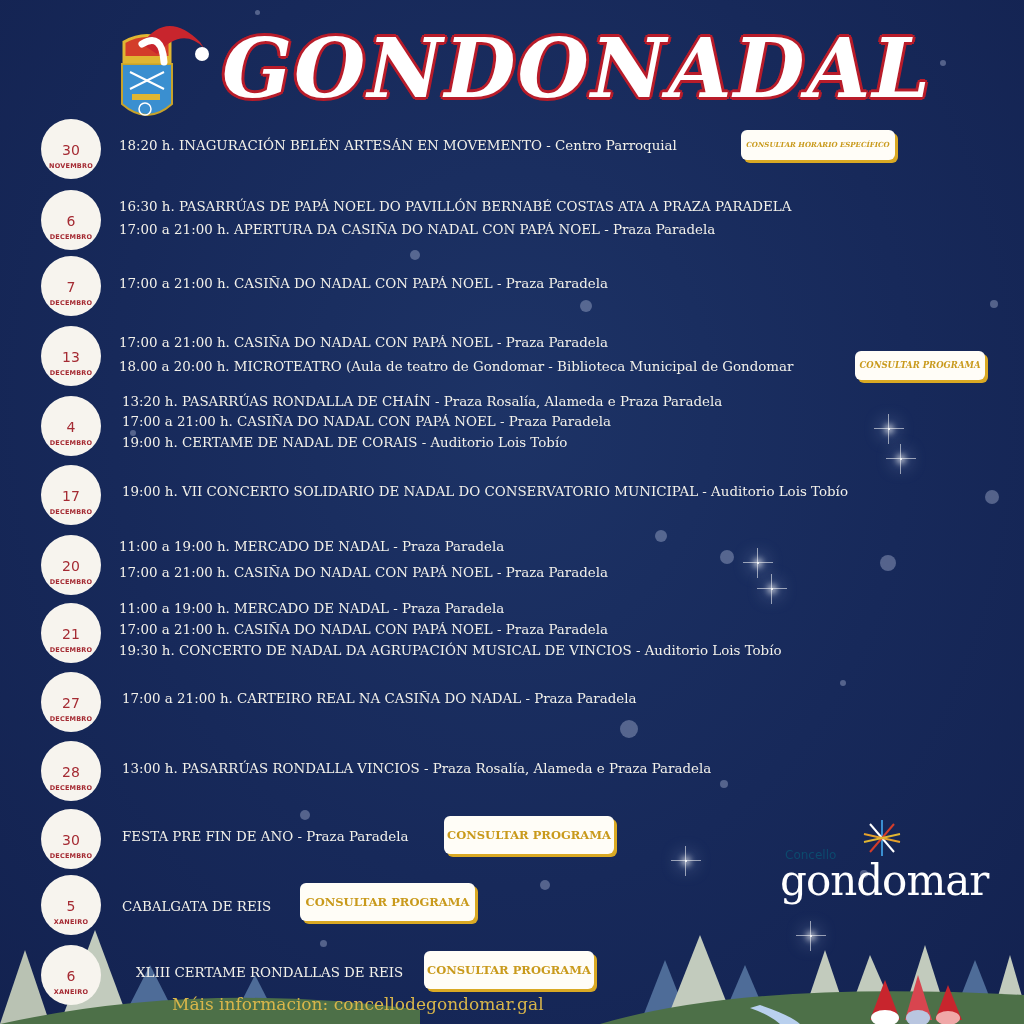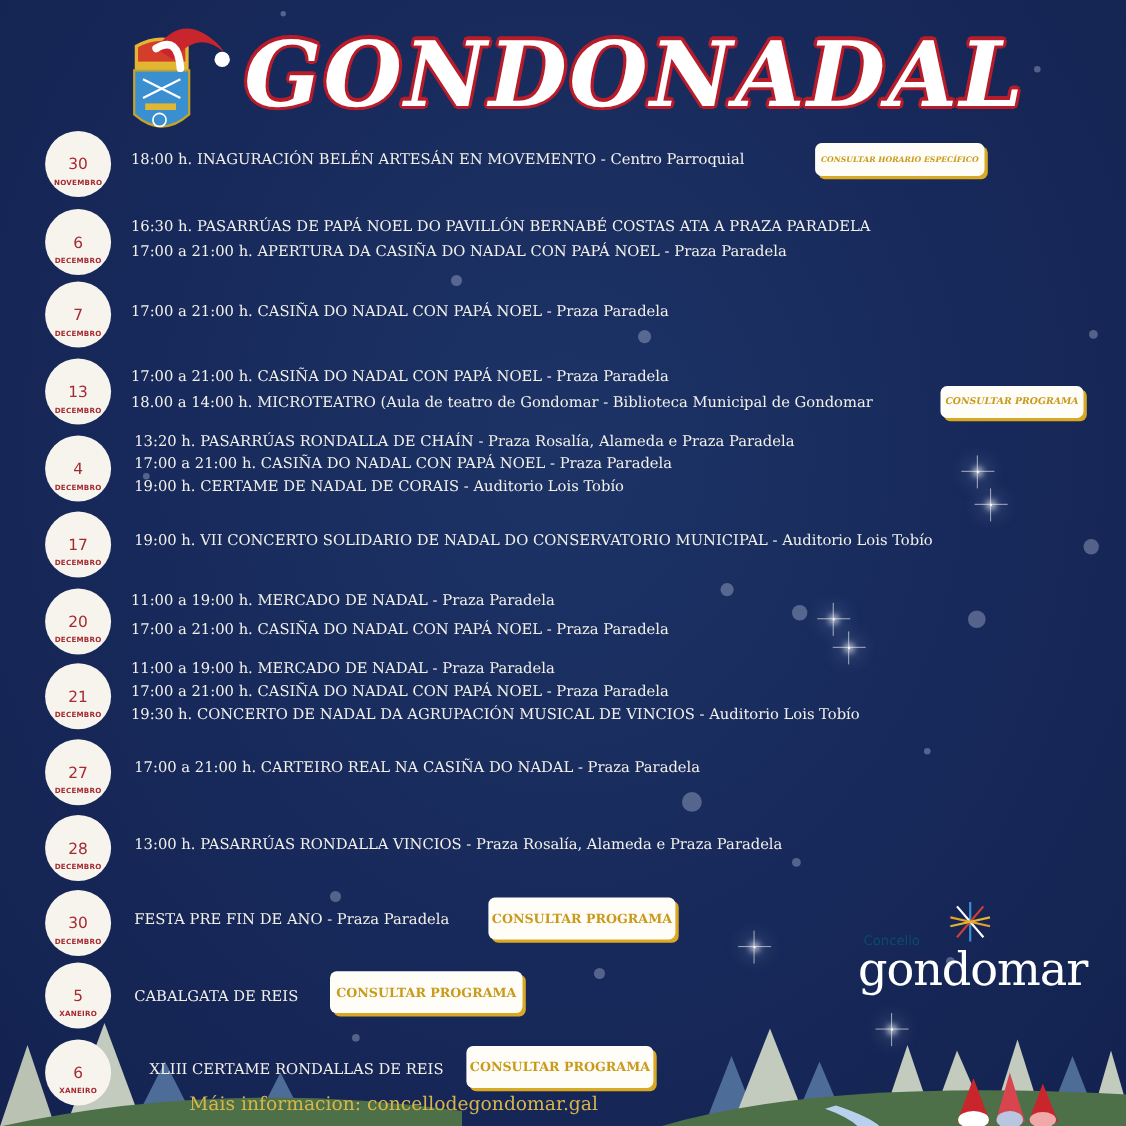--- a/index.html
+++ b/index.html
@@ -82,21 +82,21 @@
   <circle cx="90" cy="40" r="7" fill="#fff"></circle>
 </svg>
 
 <div id="title">GONDONADAL</div>
 
 <div>
   <div class="date" style="top:119px">
       <span class="num">30</span>
       <span class="mon">NOVEMBRO</span>
     </div>
-  <div class="line" style="left:119px;top:138px">18:00 h.  INAGURACIÓN BELÉN ARTESÁN EN MOVEMENTO - Centro Parroquial</div>
+  <div class="line" style="left:119px;top:138px">18:20 h.  INAGURACIÓN BELÉN ARTESÁN EN MOVEMENTO - Centro Parroquial</div>
   <div class="btn small" style="left:741px;top:130px;width:154px;height:30px;line-height:30px">CONSULTAR HORARIO ESPECÍFICO</div>
 </div>
 
 <div>
   <div class="date" style="top:190px">
       <span class="num">6</span>
       <span class="mon">DECEMBRO</span>
     </div>
   <div class="line" style="left:119px;top:199px">16:30 h.  PASARRÚAS DE PAPÁ NOEL DO PAVILLÓN BERNABÉ COSTAS ATA A PRAZA PARADELA</div>
   <div class="line" style="left:119px;top:222px">17:00 a 21:00 h. APERTURA DA CASIÑA DO NADAL CON PAPÁ NOEL - Praza Paradela</div>
@@ -109,21 +109,21 @@
     </div>
   <div class="line" style="left:119px;top:276px">17:00 a 21:00 h.  CASIÑA DO NADAL CON PAPÁ NOEL - Praza Paradela</div>
 </div>
 
 <div>
   <div class="date" style="top:326px">
       <span class="num">13</span>
       <span class="mon">DECEMBRO</span>
     </div>
   <div class="line" style="left:119px;top:335px">17:00 a 21:00 h.  CASIÑA DO NADAL CON PAPÁ NOEL - Praza Paradela</div>
-  <div class="line" style="left:119px;top:359px">18.00 a 14:00 h.  MICROTEATRO (Aula de teatro de Gondomar - Biblioteca Municipal de Gondomar</div>
+  <div class="line" style="left:119px;top:359px">18.00 a 20:00 h.  MICROTEATRO (Aula de teatro de Gondomar - Biblioteca Municipal de Gondomar</div>
   <div class="btn small" style="left:855px;top:351px;width:130px;height:29px;line-height:29px;font-size:8.5px">CONSULTAR PROGRAMA</div>
 </div>
 
 <div>
   <div class="date" style="top:396px">
       <span class="num">4</span>
       <span class="mon">DECEMBRO</span>
     </div>
   <div class="line" style="left:122px;top:394px">13:20 h. PASARRÚAS RONDALLA DE CHAÍN - Praza Rosalía, Alameda e Praza Paradela</div>
   <div class="line" style="left:122px;top:414px">17:00 a 21:00 h.  CASIÑA DO NADAL CON PAPÁ NOEL - Praza Paradela</div>

